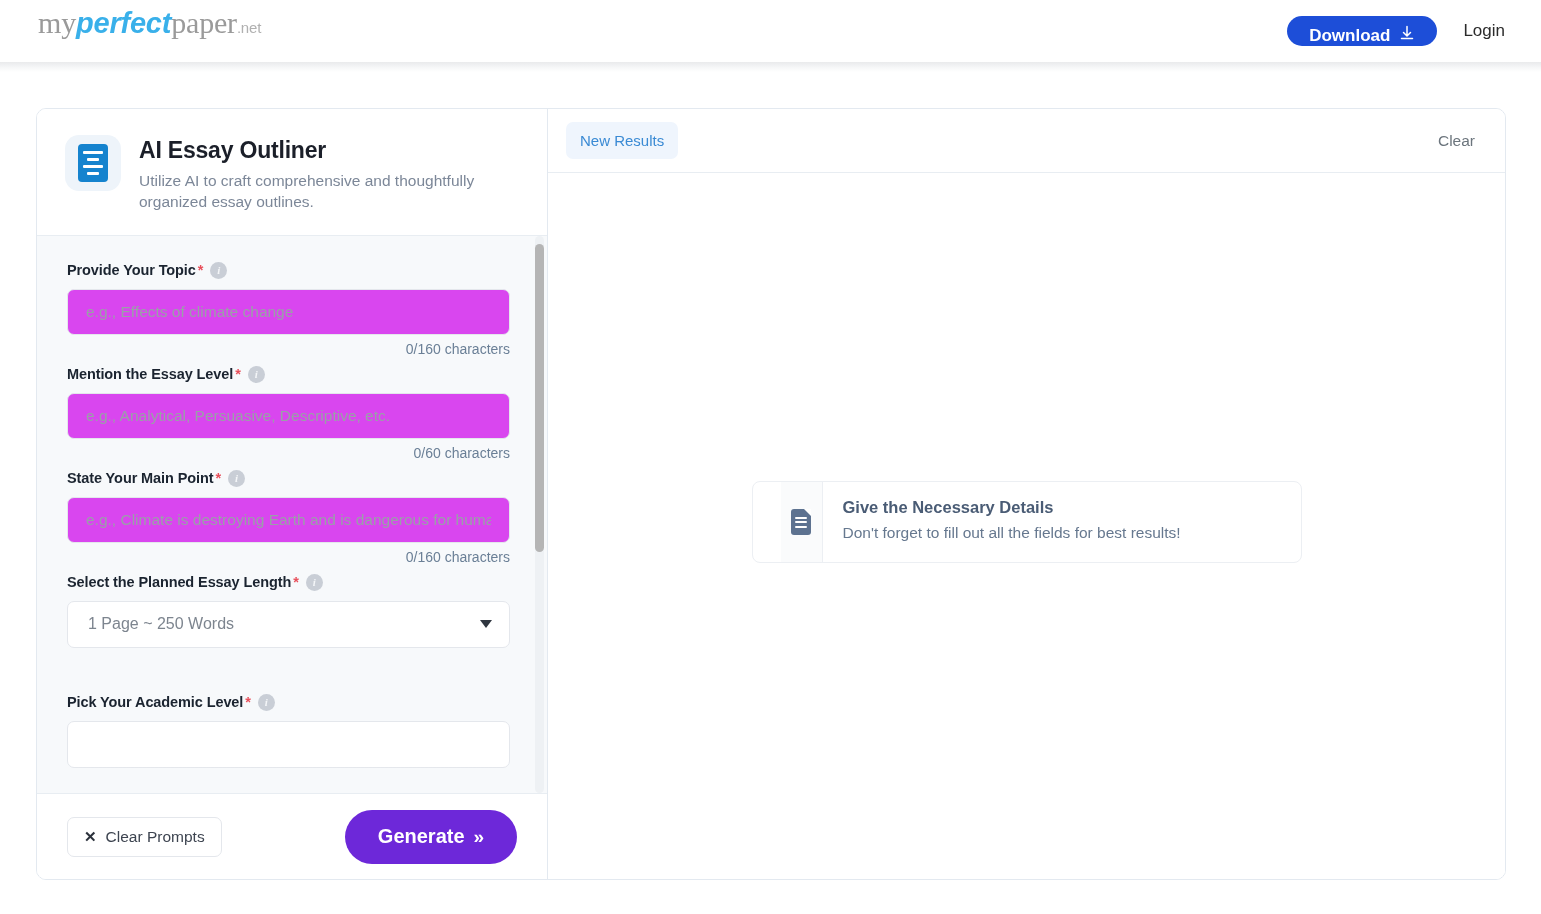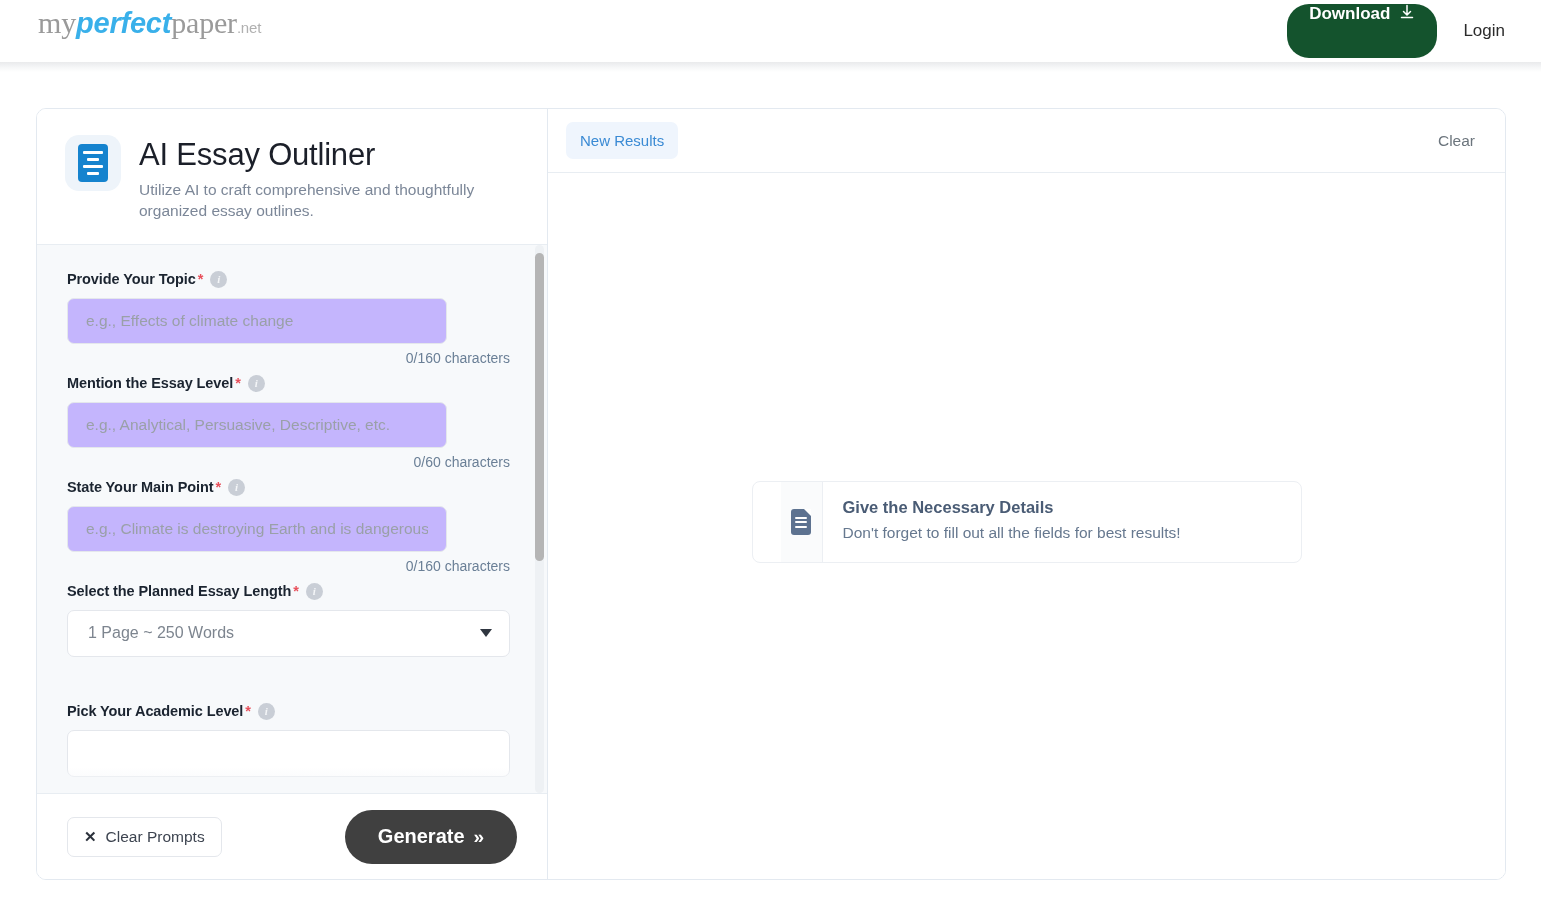--- a/index.html
+++ b/index.html
@@ -42,30 +42,30 @@
   }
   .header-right {
     position: absolute;
     right: 28px; top: 0;
     height: 62px;
     display: flex;
     align-items: center;
     gap: 18px;
   }
   .download-btn {
-    background: #14532d;
+    background: #1d4ed8;
     color: #ffffff;
     border: none;
     border-radius: 22px;
-    height: 54px;
+    height: 30px;
     padding: 0 22px;
     font-size: 17px;
     font-weight: bold;
     display: flex;
-    align-items: flex-start;
+    align-items: flex-end;
     gap: 9px;
     cursor: pointer;
     font-family: "Liberation Sans", sans-serif;
   }
   .login-link {
     color: #2b2b2b;
     font-size: 17px;
     text-decoration: none;
     padding: 6px 8px;
     cursor: pointer;
@@ -124,22 +124,22 @@
     background: #1583ce;
     display: flex; flex-direction: column;
     justify-content: center;
     align-items: center;
     gap: 4px;
     padding: 0 5px;
   }
   .tool-icon-inner i { display: block; height: 3px; width: 100%; background: #ffffff; border-radius: 1px; }
   .tool-icon-inner i.short { width: 62%; }
   .tool-title {
-    font-size: 31px;
-    font-weight: normal;
+    font-size: 23px;
+    font-weight: bold;
     color: #1b1f29;
     margin: 2px 0 6px 0;
     letter-spacing: -0.2px;
   }
   .tool-sub {
     font-size: 15.5px;
     color: #7c8798;
     line-height: 1.38;
     max-width: 374px;
   }
@@ -171,25 +171,25 @@
     font-size: 11px;
     font-style: italic;
     font-family: "Liberation Serif", serif;
     display: inline-flex;
     align-items: center;
     justify-content: center;
     cursor: pointer;
     line-height: 1;
   }
   .text-input {
-    width: 380px;
+    width: 443px;
     height: 46px;
     border: 1px solid #e4e7ec;
     border-radius: 7px;
-    background: #c4b5fd;
+    background: #d946ef;
     padding: 0 18px;
     font-size: 15.5px;
     color: #333;
     font-family: "Liberation Sans", sans-serif;
     outline: none;
     display: block;
   }
   .text-input::placeholder { color: #9aa0a8; }
   .counter {
     width: 443px;
@@ -273,21 +273,21 @@
     gap: 9px;
     cursor: pointer;
     font-family: "Liberation Sans", sans-serif;
   }
   .x-icon { font-size: 15px; font-weight: bold; color: #2b313b; line-height: 1; }
   .generate-btn {
     height: 54px;
     min-width: 172px;
     border: none;
     border-radius: 28px;
-    background: #404040;
+    background: #6d28d9;
     color: #ffffff;
     font-size: 20px;
     font-weight: bold;
     display: flex;
     align-items: center;
     justify-content: center;
     gap: 9px;
     cursor: pointer;
     padding: 0 26px;
     font-family: "Liberation Sans", sans-serif;

